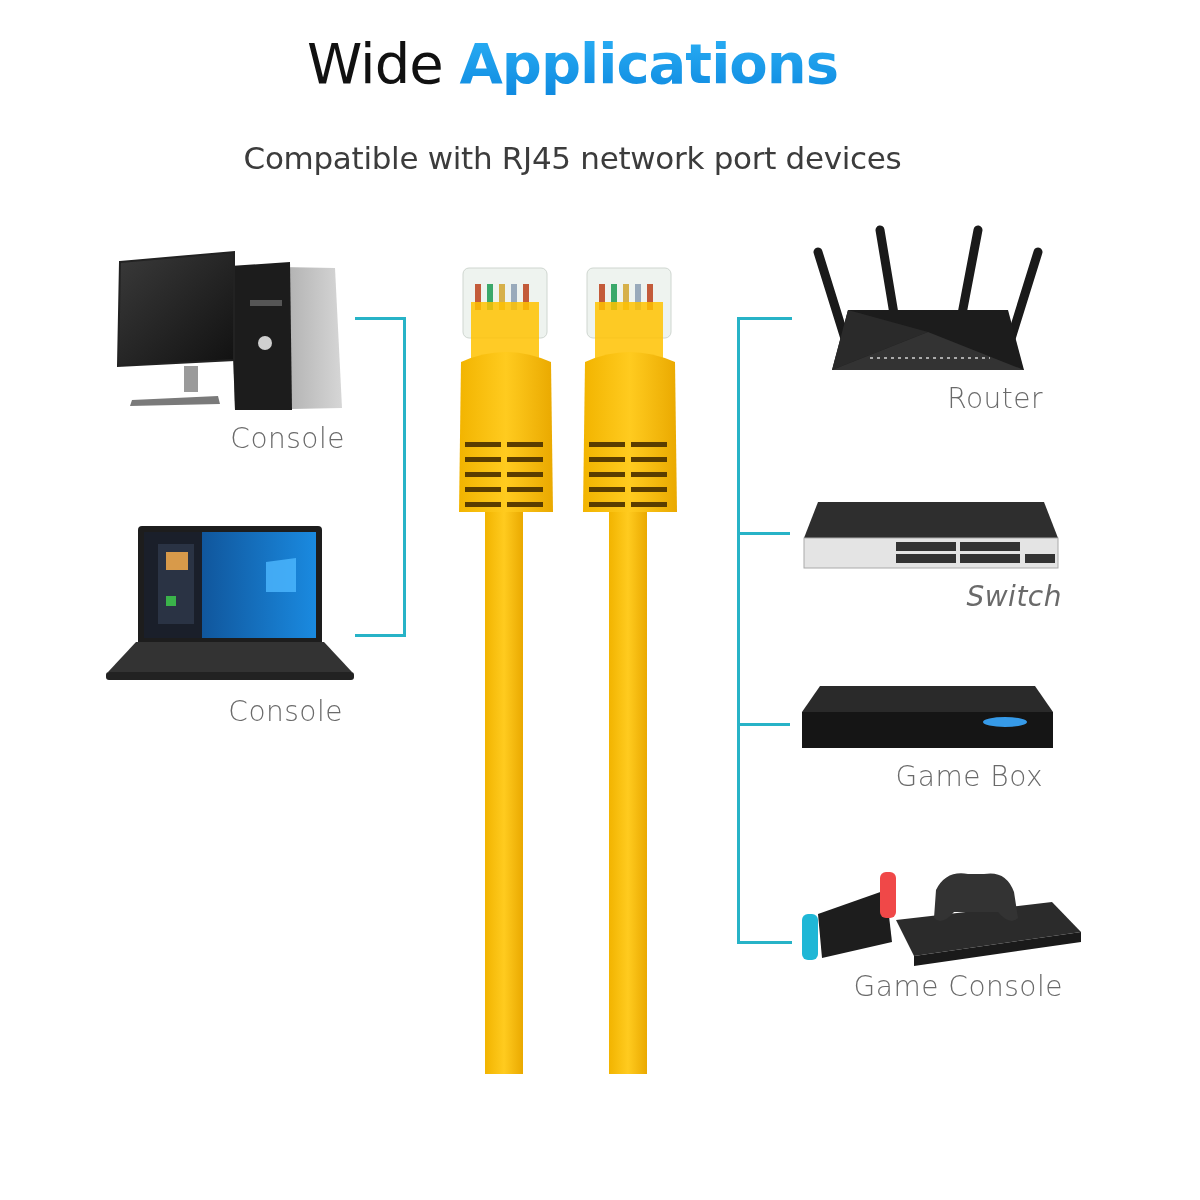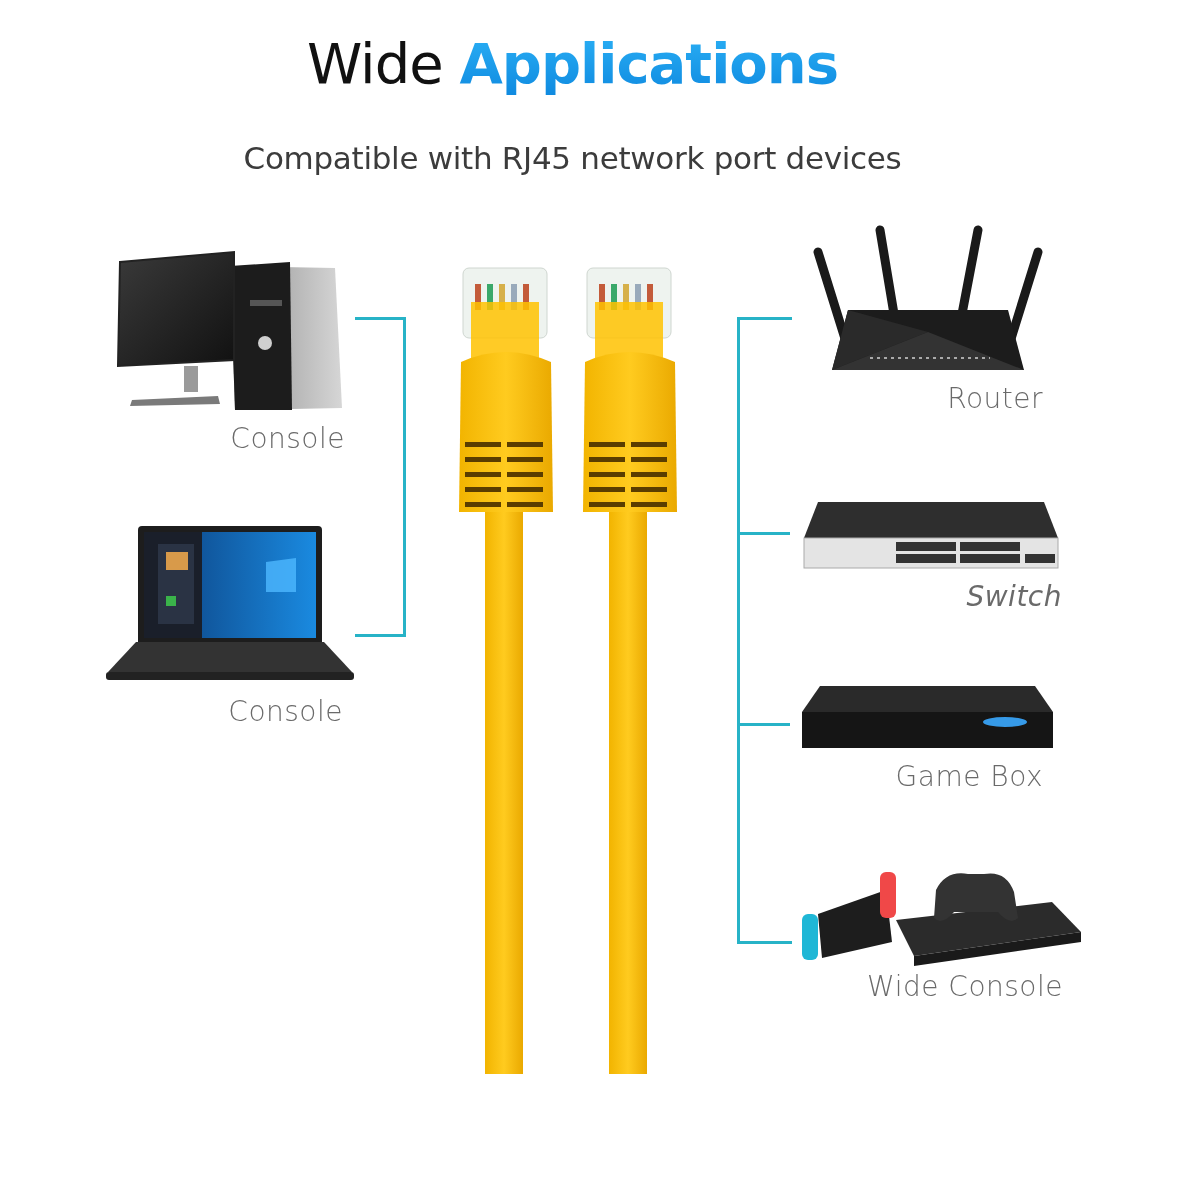--- a/index.html
+++ b/index.html
@@ -151,13 +151,13 @@
 <div class="abs" style="left:796px; top:862px; width:290px; height:108px;">
   <svg width="290" height="108" viewBox="0 0 290 108">
     <polygon points="100,58 256,40 285,70 118,94" fill="#2b2b2b"></polygon>
     <polygon points="118,94 285,70 285,80 118,104" fill="#1a1a1a"></polygon>
     <path d="M140,28 Q150,8 172,12 L188,12 Q210,8 218,30 L222,56 Q214,64 202,50 L158,50 Q146,64 138,56 Z" fill="#333"></path>
     <polygon points="22,52 90,28 96,80 26,96" fill="#1d1d1d"></polygon>
     <rect x="6" y="52" width="16" height="46" rx="6" fill="#1fb7d6"></rect>
     <rect x="84" y="10" width="16" height="46" rx="6" fill="#f04848"></rect>
   </svg>
 </div>
-<div class="label" style="left:788px; top:970px; width:275px;">Wide Console</div>
+<div class="label" style="left:788px; top:970px; width:275px;">Game Console</div>
 
 </body></html>

